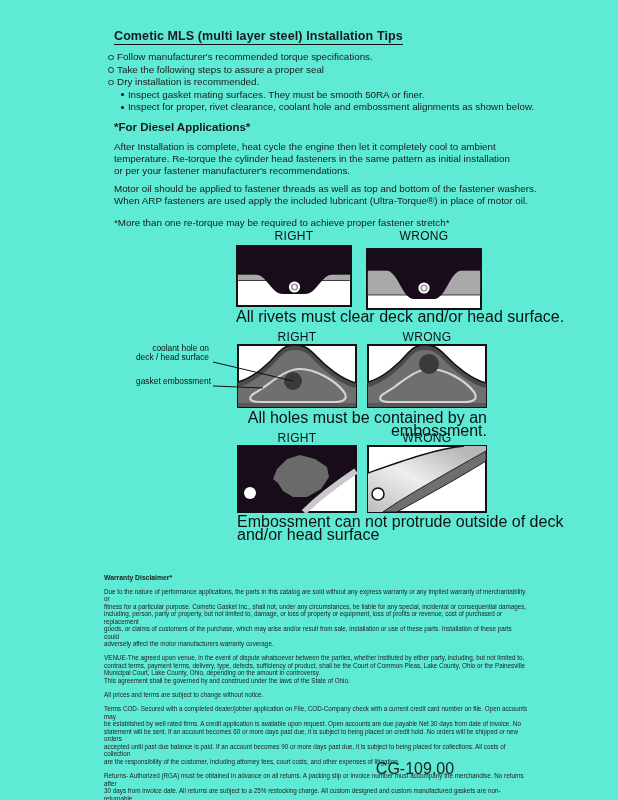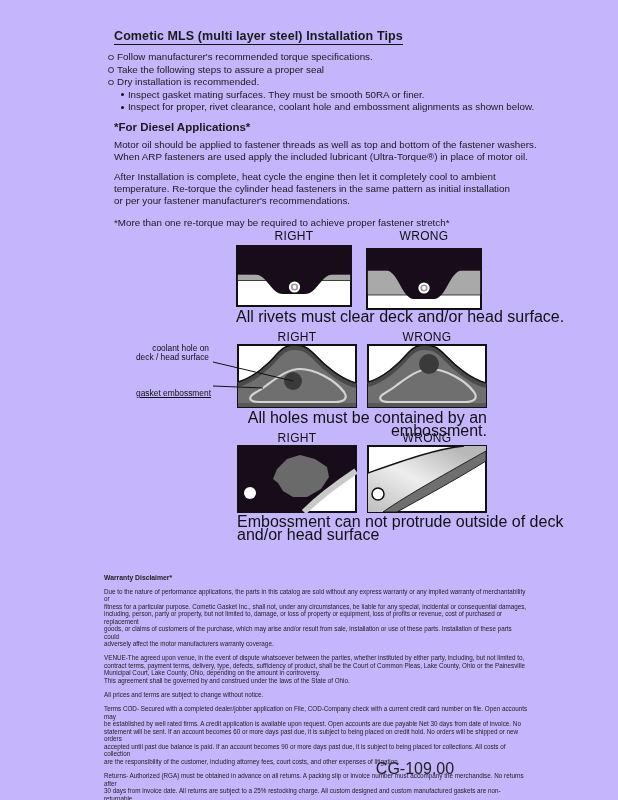--- a/index.html
+++ b/index.html
@@ -1,17 +1,17 @@
 <!DOCTYPE html>
 <html><head>
 <meta charset="utf-8">
 <style>
   html,body{margin:0;padding:0;background:#e8e8e8;}
   .page{
-    position:relative;width:618px;height:800px;background:#c4b5fd;
+    position:relative;width:618px;height:800px;background:#5eead4;
     font-family:"Liberation Sans", sans-serif;color:#1a1a1a;overflow:hidden;
     margin:0 auto;
   }
   .pre{white-space:pre-line;}
   
   .content{position:absolute;left:108px;top:26px;width:430px;}
   .title{display:inline-block;margin:0 0 0 6px;font-size:12.5px;font-weight:bold;
          border-bottom:1.6px solid #111;padding-bottom:1px;letter-spacing:.1px;}
   .bullets{margin-top:6px;font-size:9.8px;line-height:12.6px;}
   .b-row{display:flex;align-items:flex-start;}
@@ -61,25 +61,25 @@
         <span class="d"></span>
         <span>Inspect gasket mating surfaces.  They must be smooth 50RA or finer.</span>
       </div>
       <div class="b-row b-sub">
         <span class="d"></span>
         <span>Inspect for proper, rivet clearance, coolant hole and embossment alignments as shown below.</span>
       </div>
     </div>
 
     <h2 class="diesel-h">*For Diesel Applications*</h2>
-    <p class="para pre">Motor oil should be applied to fastener threads as well as top and bottom of the fastener washers.
-When ARP fasteners are used apply the included lubricant (Ultra-Torque®) in place of motor oil.</p>
     <p class="para para2 pre">After Installation is complete, heat cycle the engine then let it completely cool to ambient
 temperature. Re-torque the cylinder head fasteners in the same pattern as initial installation
 or per your fastener manufacturer's recommendations.</p>
+    <p class="para pre">Motor oil should be applied to fastener threads as well as top and bottom of the fastener washers.
+When ARP fasteners are used apply the included lubricant (Ultra-Torque®) in place of motor oil.</p>
     <p class="note">*More than one re-torque may be required to achieve proper fastener stretch*</p>
   </div>
 
   <div class="rw" style="left:234px;top:229px;">RIGHT</div>
   <div class="rw" style="left:364px;top:229px;">WRONG</div>
 
   <svg class="panel" style="left:236px;top:245px;" width="116" height="62" viewBox="0 0 116 62">
     <rect x="1" y="1" width="114" height="60" fill="#ffffff" stroke="#111" stroke-width="2"></rect>
     <rect x="1.5" y="29" width="113" height="6.5" stroke="#1a1a1a" stroke-width="0.8" fill="#a9a9a9"></rect>
     <path d="M1,1 H115 V29.5 H97 C85,29.5 81,49 69,49 L47,49 C35,49 31,29.5 19,29.5 H1 Z" fill="#180c1b"></path>
@@ -101,21 +101,21 @@
     </g>
   </svg>
 
   <div class="cap" style="left:236px;top:311px;">All rivets must clear deck and/or head surface.</div>
 
   <div class="rw" style="left:237px;top:330px;">RIGHT</div>
   <div class="rw" style="left:367px;top:330px;">WRONG</div>
 
   <div class="side-lbl pre" style="left:119px;top:344px;width:90px;">coolant hole on
 deck / head surface</div>
-  <div class="side-lbl" style="left:121px;top:389px;width:90px;text-decoration:underline;">gasket embossment</div>
+  <div class="side-lbl" style="left:121px;top:377px;width:90px;">gasket embossment</div>
 
   <svg class="panel" style="left:237px;top:344px;" width="120" height="64" viewBox="0 0 120 64">
     <rect x="1" y="1" width="118" height="62" fill="#ffffff" stroke="#111" stroke-width="2"></rect>
     <path d="M1,63 L1,38 C16,34 32,20 42,8 C48,2 52,1 58,1 C66,1 70,3 78,11 C88,22 104,35 119,39 L119,63 Z" fill="#6f6f6f"></path>
     <path d="M1,40.5 C16,36.5 32,22.5 42,10.5 C48,4.5 52,3.5 58,3.5 C66,3.5 70,5.5 78,13.5 C88,24.5 104,37.5 119,41.5" fill="none" stroke-width="5" stroke="#4a4a4a"></path>
     <path d="M1,38 C16,34 32,20 42,8 C48,2 52,1 58,1 C66,1 70,3 78,11 C88,22 104,35 119,39" fill="none" stroke="#141414" stroke-width="1.4"></path>
     <rect x="1" y="59" width="118" height="4" fill="#585858"></rect>
     <path d="M15,51 C11,55 14,58 22,58 L98,58 C108,58 111,54 107,48 C98,36 78,25 63,25 C52,25 42,32 30,41 C24,46 19,48 15,51 Z" fill="none" stroke-width="2.2" stroke="#d4d4d4"></path>
     <circle cx="56" cy="37" r="9" fill="#3a3a3a"></circle>
   </svg>

